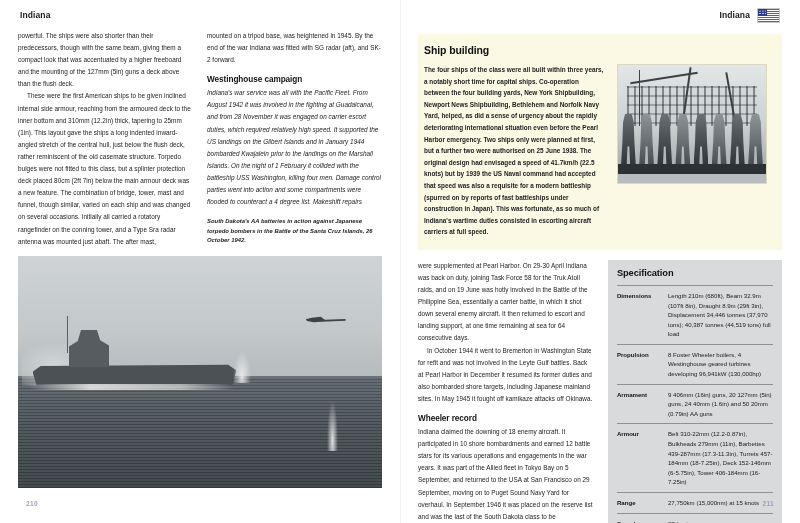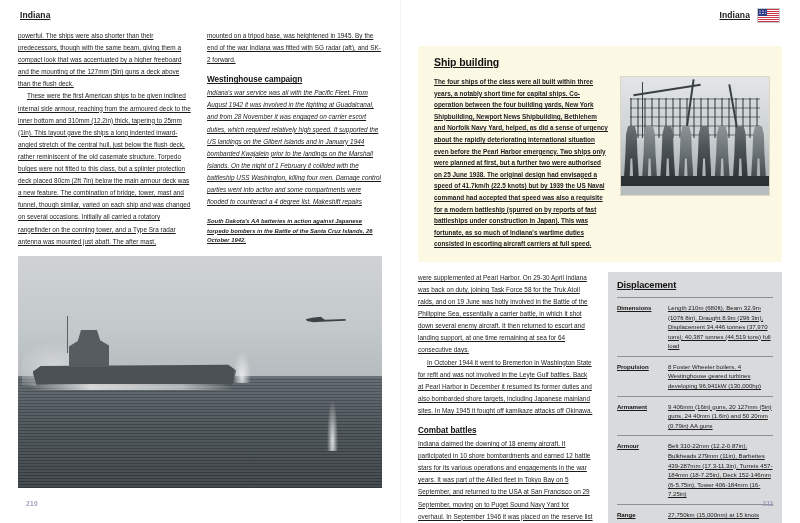--- a/index.html
+++ b/index.html
@@ -12,21 +12,20 @@
     background: #ffffff;
     font-family: "Liberation Sans", sans-serif;
     color: #1a1a1a;
     overflow: hidden;
   }
   .spread {
     position: relative;
     width: 800px;
     height: 456px;
     display: flex;
-    text-decoration: underline;
   }
   .page {
     position: relative;
     height: 523px;
     box-sizing: border-box;
   }
   .page-left {
     width: 400px;
     padding: 0 18px;
   }
@@ -211,22 +210,22 @@
     top: 26%;
     width: 11%;
     height: 3.5%;
     background: #3d4346;
     clip-path: polygon(0% 40%, 16% 22%, 38% 10%, 48% 45%, 100% 38%, 100% 60%, 40% 72%, 20% 78%, 4% 62%);
   }
 
   
   .panel {
     background: #fbf8e4;
-    margin-top: 16px;
-    padding: 10px 12px 12px 16px;
+    margin-top: 4px;
+    padding: 10px 12px 12px 6px;
     box-sizing: border-box;
     width: 364px;
   }
   .panel h2 {
     margin: 0 0 8px 0;
     font-size: 10.5px;
     font-weight: bold;
     letter-spacing: -.1px;
     color: #111;
   }
@@ -441,26 +440,26 @@
           <div class="yard-ground"></div>
         </div>
       </div>
     </div>
 
     <div class="lower">
 
       <div class="col-text">
         <p class="body">were supplemented at Pearl Harbor. On 29-30 April Indiana was back on duty, joining Task Force 58 for the Truk Atoll raids, and on 19 June was hotly involved in the Battle of the Philippine Sea, essentially a carrier battle, in which it shot down several enemy aircraft. It then returned to escort and landing support, at one time remaining at sea for 64 consecutive days.</p>
         <p class="body">In October 1944 it went to Bremerton in Washington State for refit and was not involved in the Leyte Gulf battles. Back at Pearl Harbor in December it resumed its former duties and also bombarded shore targets, including Japanese mainland sites. In May 1945 it fought off kamikaze attacks off Okinawa.</p>
-        <h3 class="sub">Combat battles</h3>
+        <h3 class="sub">Wheeler record</h3>
         <p class="body">Indiana claimed the downing of 18 enemy aircraft. It participated in 10 shore bombardments and earned 12 battle stars for its various operations and engagements in the war years. It was part of the Allied fleet in Tokyo Bay on 5 September, and returned to the USA at San Francisco on 29 September, moving on to Puget Sound Navy Yard for overhaul. In September 1946 it was placed on the reserve list and was the last of the South Dakota class to be decommissioned in September 1947. It was stricken on 1 June 1962 and sold for scrapping on 6 September 1963.</p>
       </div>
 
       <div class="spec">
-        <h2>Displacement</h2>
+        <h2>Specification</h2>
 
         <div class="spec-row">
           <div class="spec-key">Dimensions</div>
           <div class="spec-val">Length 210m (680ft), Beam 32.9m (107ft 8in), Draught 8.9m (29ft 3in), Displacement 34,446 tonnes (37,970 tons); 40,387 tonnes (44,519 tons) full load</div>
         </div>
         <div class="spec-row">
           <div class="spec-key">Propulsion</div>
           <div class="spec-val">8 Foster Wheeler boilers, 4 Westinghouse geared turbines developing 96,941kW (130,000hp)</div>
         </div>
         <div class="spec-row">

